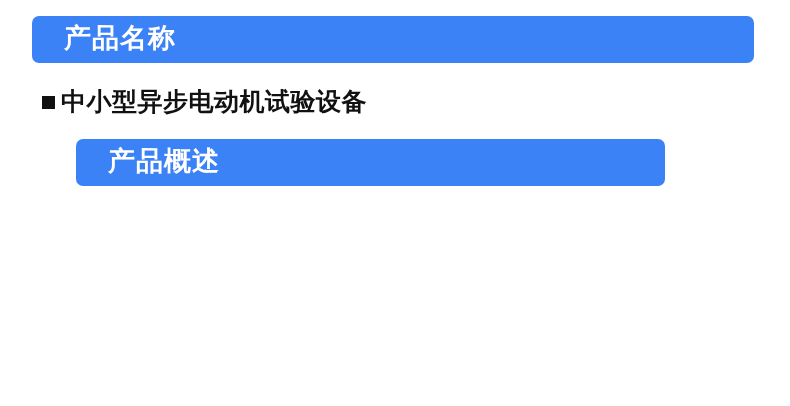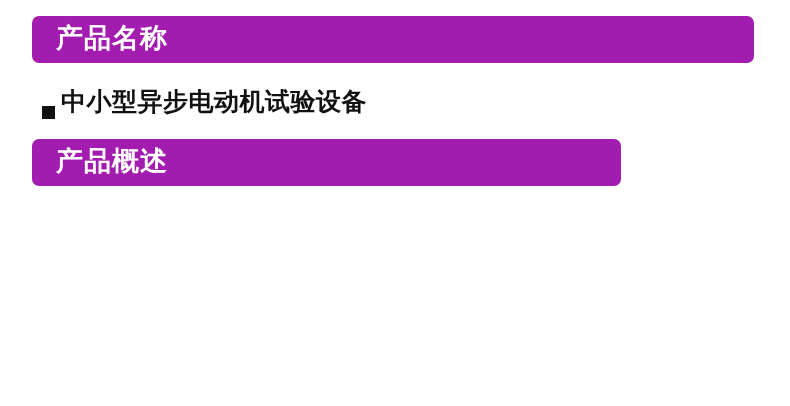--- a/index.html
+++ b/index.html
@@ -14,46 +14,47 @@
     overflow: hidden;
   }
   .page {
     position: relative;
     width: 790px;
     height: 406px;
     box-sizing: border-box;
     padding: 0 32px;
   }
   .section-banner {
-    background: #a21caf;
+    background: #3b82f6;
     color: #ffffff;
     font-size: 27px;
     font-weight: bold;
     letter-spacing: 1px;
     border-radius: 7px;
-    padding: 9px 0 11px 24px;
+    padding: 9px 0 11px 32px;
     box-sizing: border-box;
     line-height: 1.0;
   }
   .banner-1 {
     margin-top: 16px;
     width: 722px;
   }
   .banner-2 {
     margin-top: 21px;
     width: 589px;
+    margin-left: 44px;
   }
   .product-title {
     margin-top: 22px;
     font-size: 25px;
     font-weight: bold;
     color: #111111;
     letter-spacing: 0.5px;
     display: flex;
-    align-items: flex-end;
+    align-items: center;
     padding-left: 10px;
   }
   .bullet-square {
     display: inline-block;
     width: 13px;
     height: 13px;
     background: #111111;
     margin-right: 6px;
     flex: 0 0 auto;
     position: relative;

